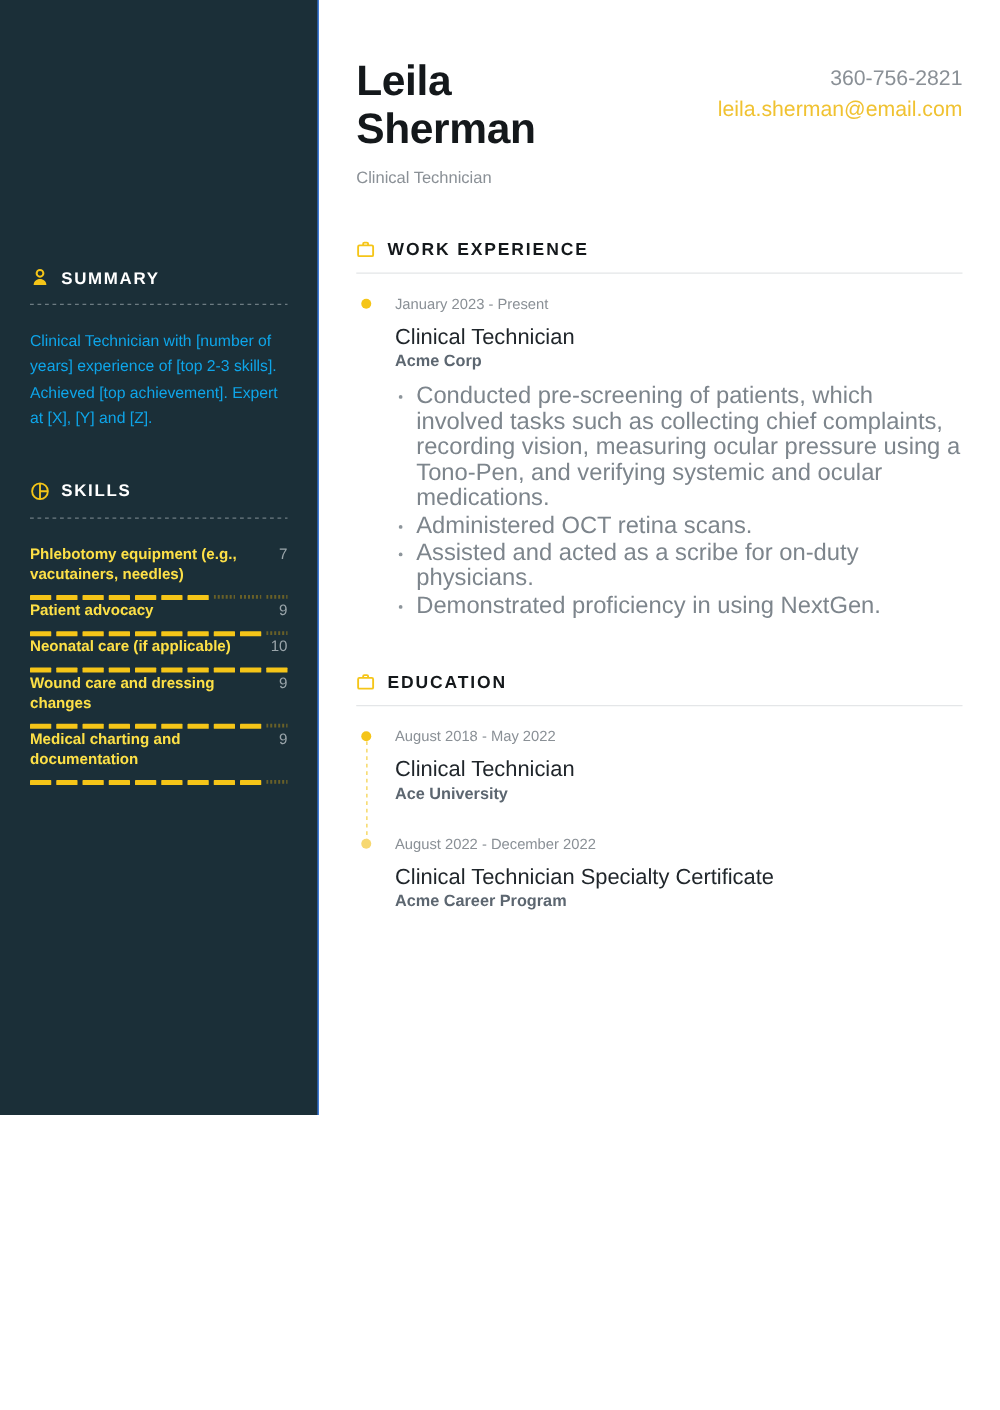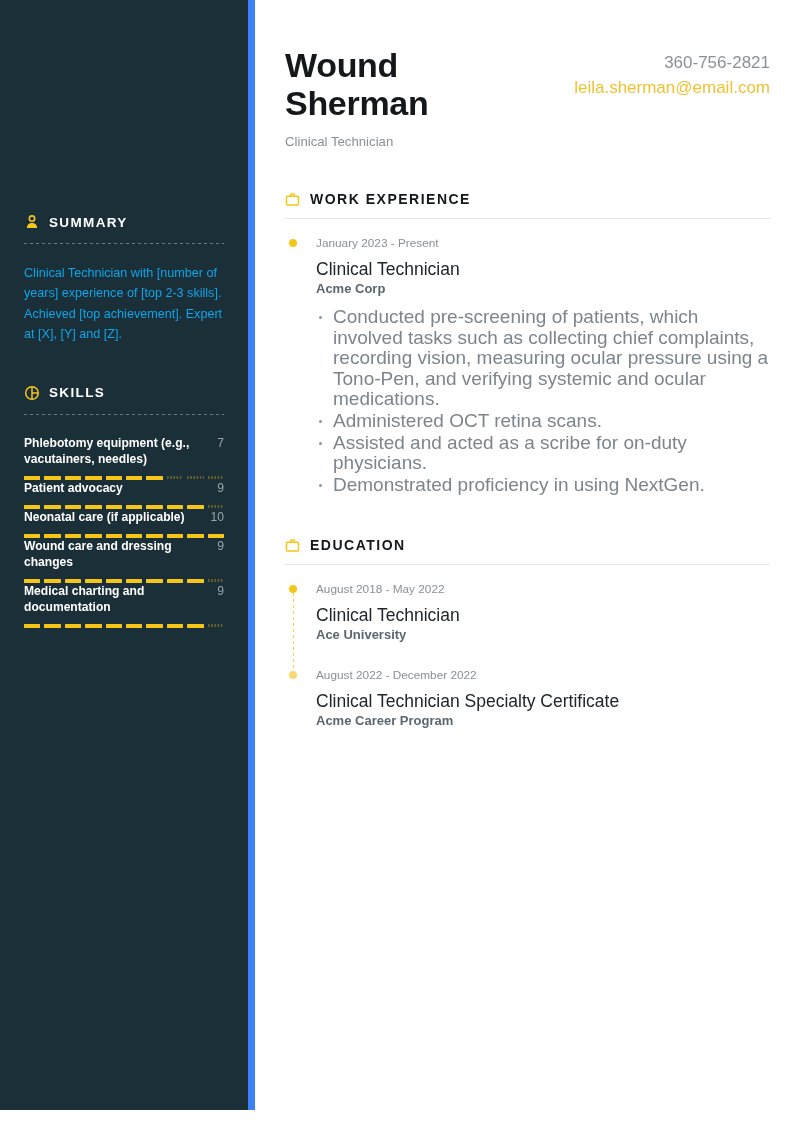--- a/index.html
+++ b/index.html
@@ -16,23 +16,23 @@
     position: relative;
     width: 800px;
     height: 1128px;
     display: flex;
     background: #ffffff;
   }
 
   
   .sidebar {
     width: 255px;
-    height: 1110px;
+    height: 892px;
     background: #1b2f38;
-    border-right: 7px solid #3b82f6;
+    border-right: 1px solid #3b82f6;
     flex: 0 0 255px;
     position: relative;
   }
 
   .side-section { padding: 0 24px; }
   .side-section.summary { margin-top: 212px; }
   .side-section.skills  { margin-top: 38px; }
 
   .side-head {
     display: flex;
@@ -70,21 +70,21 @@
   
   .skill { }
   .skill:first-child { margin-top: 20px; }
   .skill-top {
     display: flex;
     align-items: flex-start;
     justify-content: space-between;
     gap: 10px;
   }
   .skill-name {
-    color: #ffffff;
+    color: #fde047;
     font-size: 12.1px;
     font-weight: bold;
     line-height: 16px;
     max-width: 172px;
   }
   .skill-score {
     color: #9aa5aa;
     font-size: 12.1px;
     line-height: 16px;
     flex: 0 0 auto;
@@ -355,21 +355,21 @@
           </div>
         </div>
     </section>
 
   </aside>
 
   <main class="main">
 
     <header class="hdr">
       <div class="hdr-left">
-        <div class="name">Wound</div>
+        <div class="name">Leila</div>
         <div class="name">Sherman</div>
         <div class="role">Clinical Technician</div>
       </div>
       <div class="hdr-right">
         <div class="contact-line">360-756-2821</div>
         <div class="contact-line mail">leila.sherman@email.com</div>
       </div>
     </header>
 
     <section class="section">

